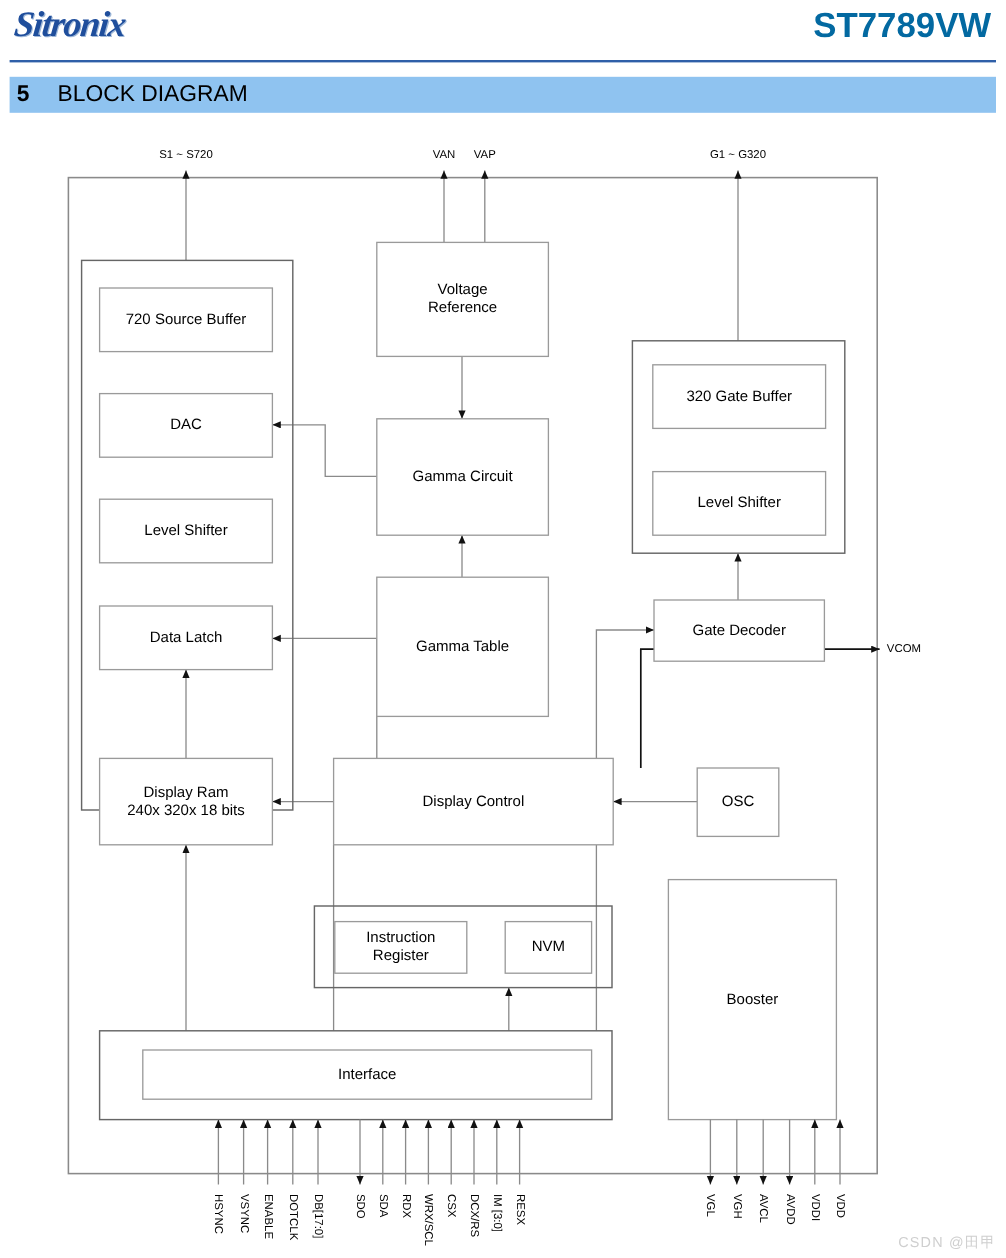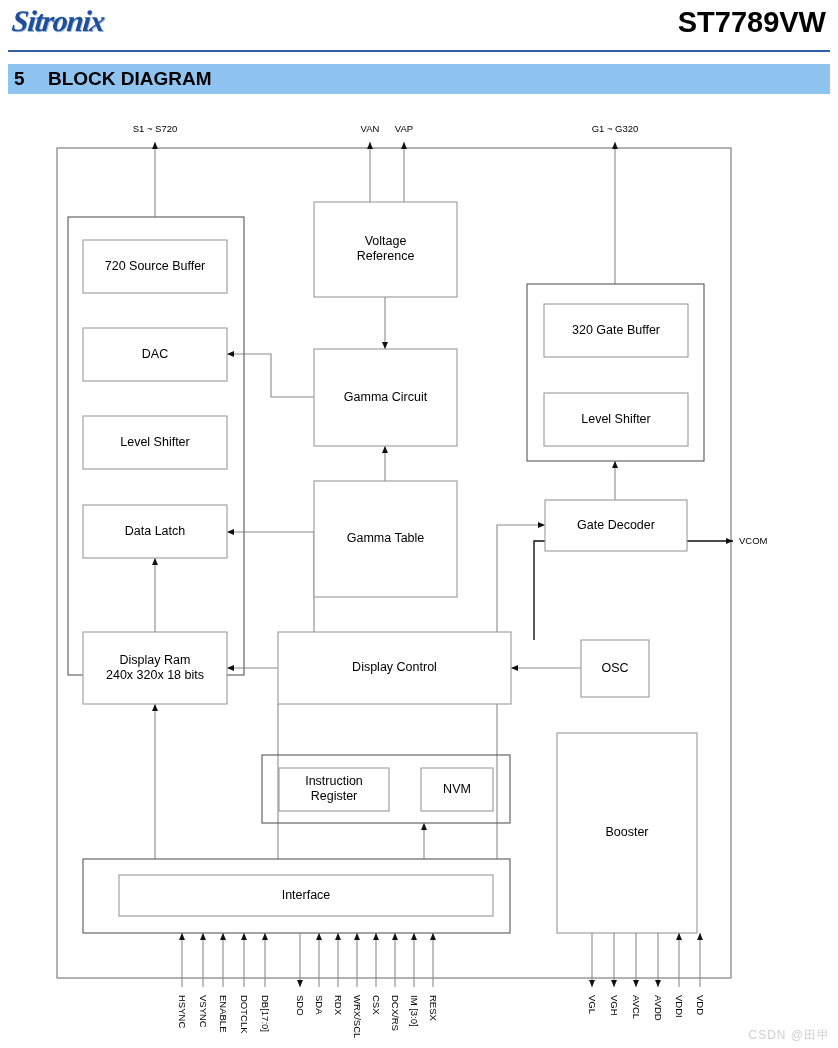--- a/index.html
+++ b/index.html
@@ -36,21 +36,21 @@
     text-shadow: 1px 1px 0 #9fb8d8;
     transform: skewX(-6deg);
   }
   .part-number {
     position: absolute;
     right: 12px; top: 6px;
     font-family: "Liberation Sans", sans-serif;
     font-weight: bold;
     font-size: 29px;
     letter-spacing: 0px;
-    color: #000000;
+    color: #0369a1;
   }
   .header-rule {
     position: absolute;
     left: 8px; top: 50px;
     width: 822px; height: 2px;
     background: #2f5fa8;
   }
 
   
   .section-bar {
@@ -61,21 +61,21 @@
   }
   .section-num {
     position: absolute;
     left: 6px; top: 4px;
     font-size: 19px; font-weight: bold;
     color: #000;
   }
   .section-title {
     position: absolute;
     left: 40px; top: 4px;
-    font-size: 19px; font-weight: bold;
+    font-size: 19px; font-weight: normal;
     color: #000;
   }
 
   
   #diagram {
     position: absolute;
     left: 0; top: 100px;
     width: 838px;
     height: 948px;
   }

